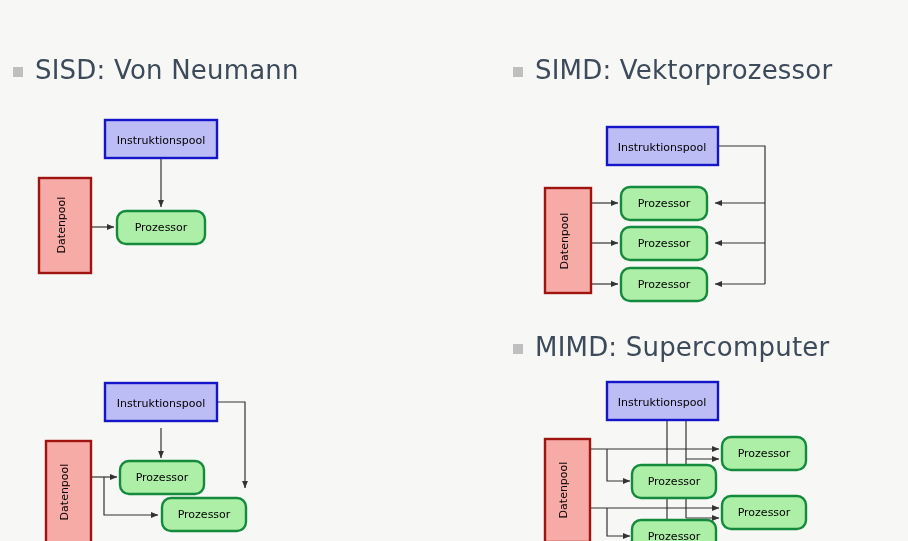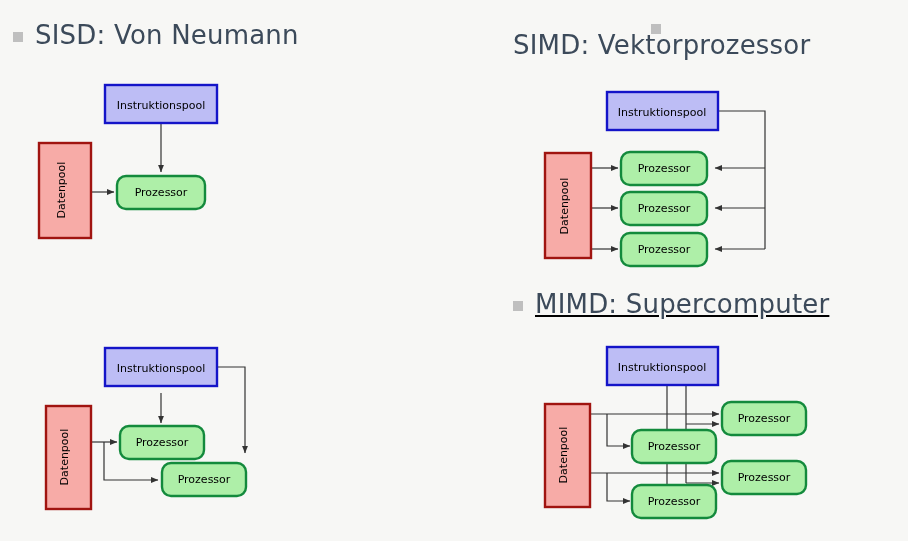--- a/index.html
+++ b/index.html
@@ -11,20 +11,21 @@
     width: 908px;
     height: 541px;
     position: relative;
     overflow: hidden;
     font-family: "DejaVu Sans", "Liberation Sans", sans-serif;
   }
   .slide {
     position: absolute;
     inset: 0;
     background: #F7F7F5;
+    margin-top: 35px;
   }
   .quad {
     position: absolute;
     width: 454px;
     height: 270px;
   }
   .q-tl { left: 0;   top: 0; }
   .q-tr { left: 454px; top: 0; }
   .q-bl { left: 0;   top: 271px; }
   .q-br { left: 454px; top: 271px; }
@@ -101,21 +102,21 @@
       </g>
 
       <g>
         <rect x="117" y="176" width="88" height="33" rx="9" ry="9" fill="#AEEFA8" stroke="#138A3C" stroke-width="2.4"></rect>
         <text x="161" y="196" text-anchor="middle">Prozessor</text>
       </g>
     </svg>
   </div>
 
   <div class="quad q-tr">
-    <div class="heading" style="left:59px; top:22px;flex-direction:column;">
+    <div class="heading" style="left:59px; top:22px;">
       <span class="bullet"></span>
       <span class="heading-text">SIMD: Vektorprozessor</span>
     </div>
 
     <svg class="diagram" width="454" height="270">
 
       <path d="M264,111 L311,111 L311,249" fill="none" stroke="#333333" stroke-width="1.2"></path>
       <line x1="311" y1="168" x2="261" y2="168" stroke="#333333" stroke-width="1.2" marker-end="url(#ah)"></line>
       <line x1="311" y1="208" x2="261" y2="208" stroke="#333333" stroke-width="1.2" marker-end="url(#ah)"></line>
       <line x1="311" y1="249" x2="261" y2="249" stroke="#333333" stroke-width="1.2" marker-end="url(#ah)"></line>
@@ -176,21 +177,21 @@
         <text x="162" y="175" text-anchor="middle">Prozessor</text>
       </g>
       <g>
         <rect x="162" y="192" width="84" height="33" rx="9" ry="9" fill="#AEEFA8" stroke="#138A3C" stroke-width="2.4"></rect>
         <text x="204" y="212" text-anchor="middle">Prozessor</text>
       </g>
     </svg>
   </div>
 
   <div class="quad q-br">
-    <div class="heading" style="left:59px; top:20px;text-decoration:underline;">
+    <div class="heading" style="left:59px; top:28px;">
       <span class="bullet"></span>
       <span class="heading-text">MIMD: Supercomputer</span>
     </div>
 
     <svg class="diagram" width="454" height="270">
 
       <path d="M213,113 L213,172 L199,172" fill="none" stroke="#333333" stroke-width="1.2" marker-end="url(#ah)"></path>
       <path d="M213,172 L213,223 L199,223" fill="none" stroke="#333333" stroke-width="1.2" marker-end="url(#ah)"></path>
 
       <path d="M209,98 L232,98 L232,212" fill="none" stroke="#333333" stroke-width="1.2"></path>

